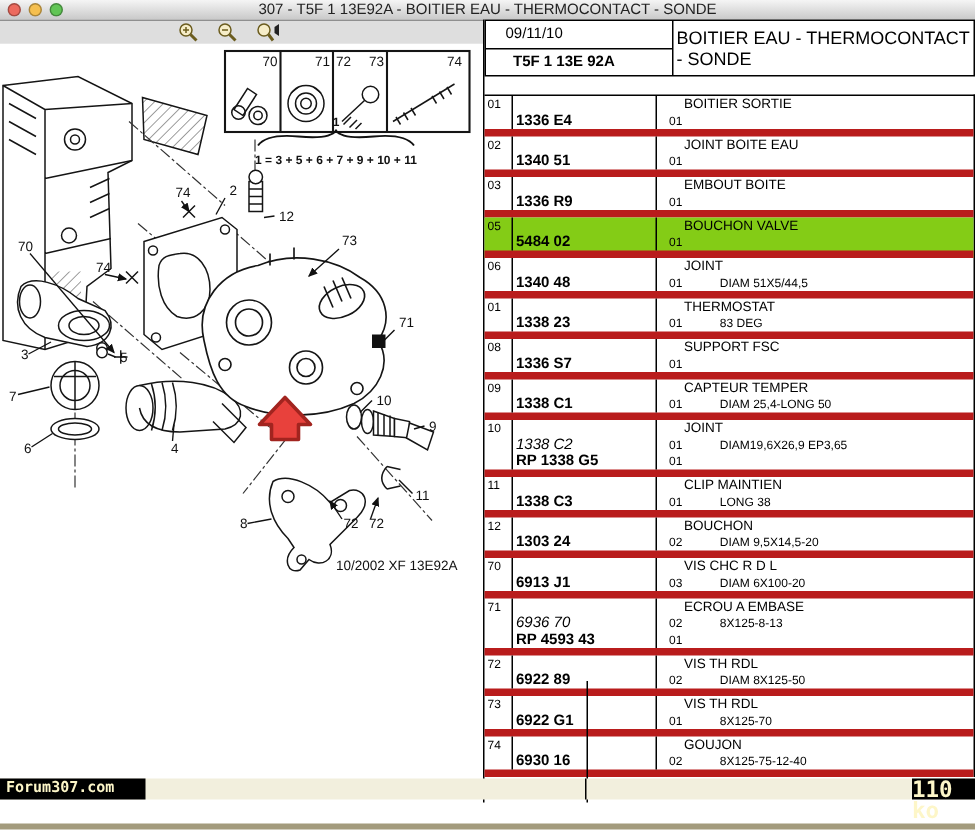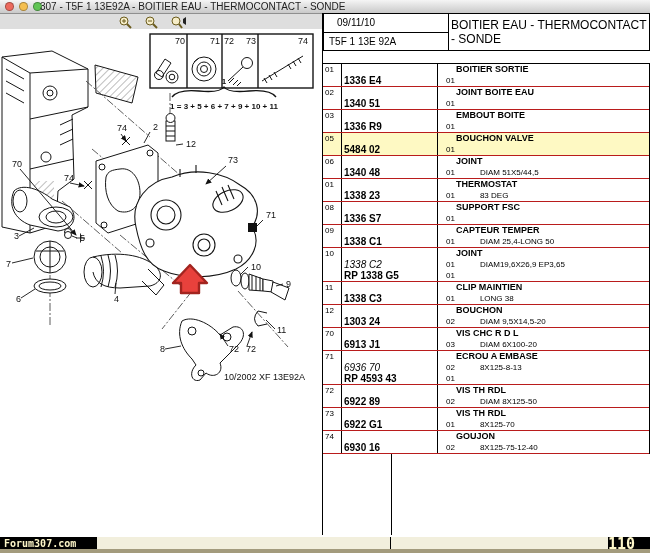--- a/index.html
+++ b/index.html
@@ -4,59 +4,59 @@
 <style>
   html,body{margin:0;padding:0}
   body{width:650px;height:553px;position:relative;background:#fff;overflow:hidden;
        font-family:"Liberation Sans",sans-serif;color:#000}
   
   .titlebar{position:absolute;left:0;top:0;width:650px;height:13px;
     background:linear-gradient(#f5f5f5,#c9c9c9);border-bottom:1px solid #8f8f8f;}
   .lights{position:absolute;left:5px;top:2px;display:flex;gap:5px}
   .light{width:9px;height:9px;border-radius:50%;border:1px solid rgba(0,0,0,.3);box-sizing:border-box}
   .light.red{background:#ec6a5e}.light.yellow{background:#f5bf4f}.light.green{background:#61c555}
-  .title-text{position:absolute;left:40px;right:40px;top:1px;
+  .title-text{position:absolute;left:40px;right:40px;top:1px;text-align:center;
     font-size:10px;line-height:12px;color:#222;white-space:nowrap;overflow:hidden}
   .toolbar{position:absolute;left:0;top:14px;width:322px;height:15px;background:#dedede;
     border-bottom:1px solid #bdbdbd;display:flex;align-items:center}
   .toolbar .tool{margin-left:10px;width:16px;height:13px;display:inline-block;cursor:default}
   .toolbar .tool:first-child{margin-left:118px}
   
   .rpanel{position:absolute;left:322px;top:13px;width:328px;height:522px;background:#fff;
     border-left:1px solid #000;box-sizing:border-box}
   .hdr{position:absolute;left:0;top:0;width:327px;height:38px;border:1px solid #000;
     box-sizing:border-box;display:grid;grid-template-columns:125px 1fr}
   .hdr .datecol{border-right:1px solid #000;display:flex;flex-direction:column}
   .hdr .datecell{height:18px;border-bottom:1px solid #000;font-size:10px;line-height:17px;padding-left:13px}
-  .hdr .refcell{flex:1;font-size:10px;font-weight:normal;line-height:17px;padding-left:5px}
+  .hdr .refcell{flex:1;font-size:10px;font-weight:bold;line-height:17px;padding-left:18px}
   .hdr .titlecell{font-weight:normal;font-size:12px;line-height:14px;text-align:left;
     display:flex;align-items:center;justify-content:center;padding:2px}
   .ptable{position:absolute;left:0;top:50px;width:327px;border-top:1px solid #000;
     border-right:1px solid #000;box-sizing:border-box}
-  .trow{display:grid;grid-template-columns:19px 96px 1fr;border-bottom:1px solid #b91c1c}
-  .trow.hl{background:#fef9c3}
+  .trow{display:grid;grid-template-columns:19px 96px 1fr;border-bottom:5px solid #b91c1c}
+  .trow.hl{background:#84cc16}
   .c-idx{border-right:1px solid #000;font-size:8px;line-height:10px;padding:1px 0 0 2px}
   .c-part{border-right:1px solid #000;padding:0 2px}
   .pline{height:11px;font-size:10px;line-height:11px;font-weight:bold;white-space:nowrap}
   .pline.sp{font-weight:normal}
   .pline.it{font-style:italic;font-weight:normal}
   .pline.rp{font-weight:bold;}
   .c-desc{padding:0 2px}
   .dline{height:11px;font-size:8px;line-height:11px;white-space:nowrap}
-  .dline.desc{font-weight:bold;font-size:9px;padding-left:16px}
+  .dline.desc{font-weight:normal;font-size:9px;padding-left:16px}
   .dline .qty{padding-left:6px}
   .dline .spec{padding-left:25px}
   .below-line{position:absolute;left:68px;width:1px;background:#000}
   
   .diagram{position:absolute;left:0;top:29px;width:322px;height:506px;background:#fff}
   .callout{font-family:"Liberation Sans",sans-serif;font-size:9px;fill:#111;stroke:none}
   .small{font-family:"Liberation Sans",sans-serif;font-size:9px;fill:#111;stroke:none}
   .formula{font-family:"Liberation Sans",sans-serif;font-size:8px;font-weight:bold;fill:#111;stroke:none}
   
-  .statusbar{position:absolute;left:0;bottom:0;width:650px;height:16px}
+  .statusbar{position:absolute;left:0;bottom:0;width:650px;height:34px}
   .statusbar .mid{position:absolute;left:0;top:0;width:650px;height:14px;background:#f2efdd}
   .statusbar .midline{position:absolute;left:390px;top:0;width:1px;height:14px;background:#000}
   .statusbar .lbox{position:absolute;left:0;top:0;width:97px;height:14px;background:#000;
     color:#fdf6c8;font-family:"DejaVu Sans Mono",monospace;font-size:10px;line-height:14px;
     font-weight:bold;padding-left:4px;box-sizing:border-box}
   .statusbar .rbox{position:absolute;right:0;top:0;width:42px;height:14px;background:#000;
     color:#fdf6c8;font-family:"DejaVu Sans Mono",monospace;font-size:15px;line-height:14px;
     font-weight:bold;text-align:left;padding-right:3px;box-sizing:border-box}
   .statusbar .strip{position:absolute;left:0;bottom:0;width:650px;height:4px;background:#a39b7d}
 </style>

